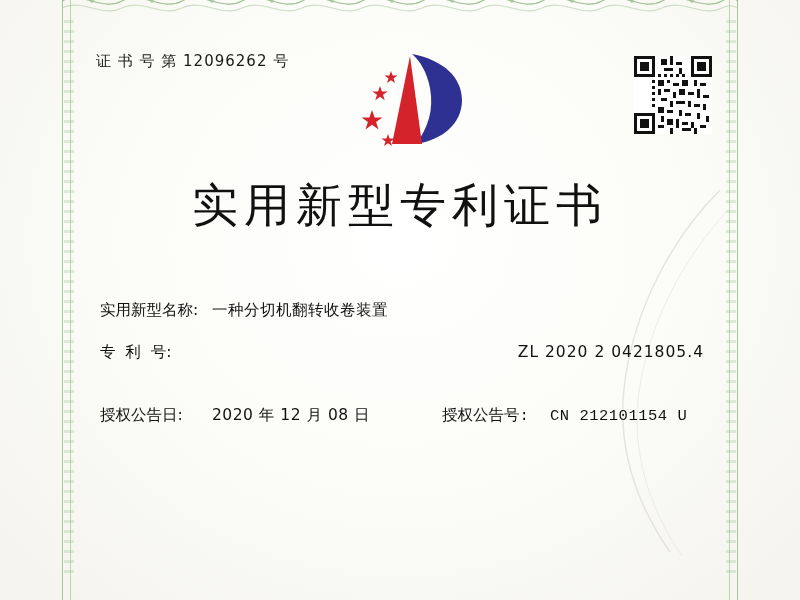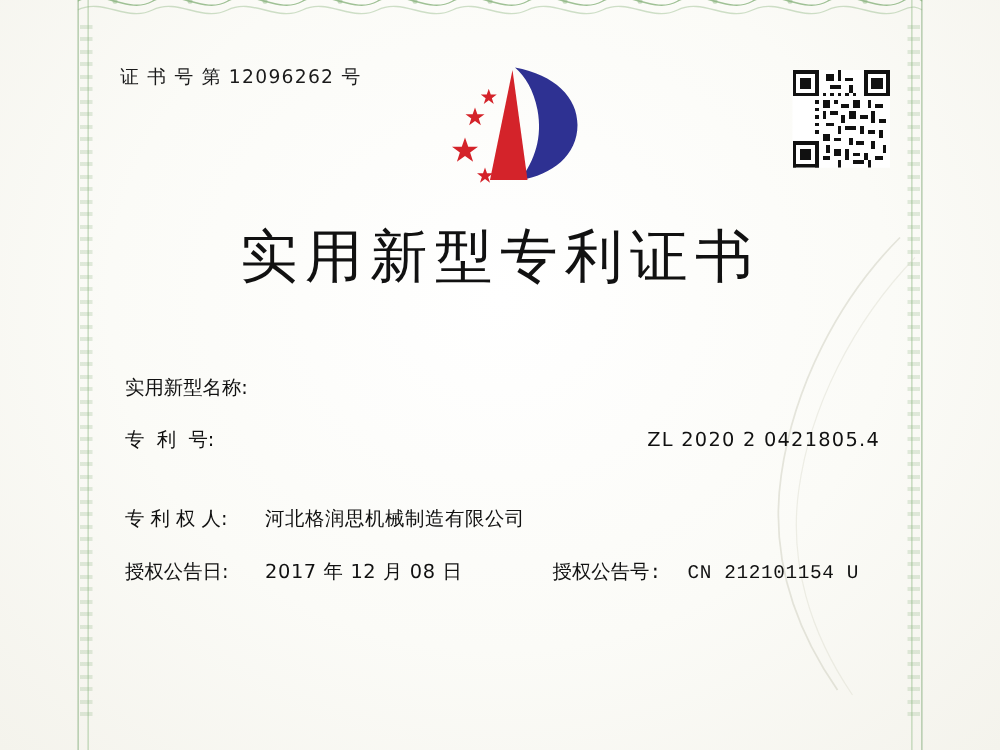--- a/index.html
+++ b/index.html
@@ -306,38 +306,35 @@
       </g>
     </svg>
   </div>
 
   <div class="title">实用新型专利证书</div>
 
   <div class="fields">
 
     <div class="field-row">
       <span class="field-label">实用新型名称:</span>
+      <span class="field-value">一种分切机翻转收卷装置</span>
     </div>
 
 
     <div class="field-row">
       <span class="field-label">专  利  号:</span>
       <span class="field-value spaced">ZL 2020 2 0421805.4</span>
     </div>
 
     <div class="field-row">
     </div>
 
-    <div class="field-row">
-      <span class="field-label">专 利 权 人:</span>
-      <span class="field-value">河北格润思机械制造有限公司</span>
-    </div>
 
 
     <div class="field-row split">
       <span class="field-label">授权公告日:</span>
-      <span class="field-value">2017 年 12 月 08 日</span>
+      <span class="field-value">2020 年 12 月 08 日</span>
       <span class="field-label2">授权公告号:</span>
       <span class="field-value2">CN 212101154 U</span>
     </div>
 
   </div>
 </div>
 
 </body></html>

